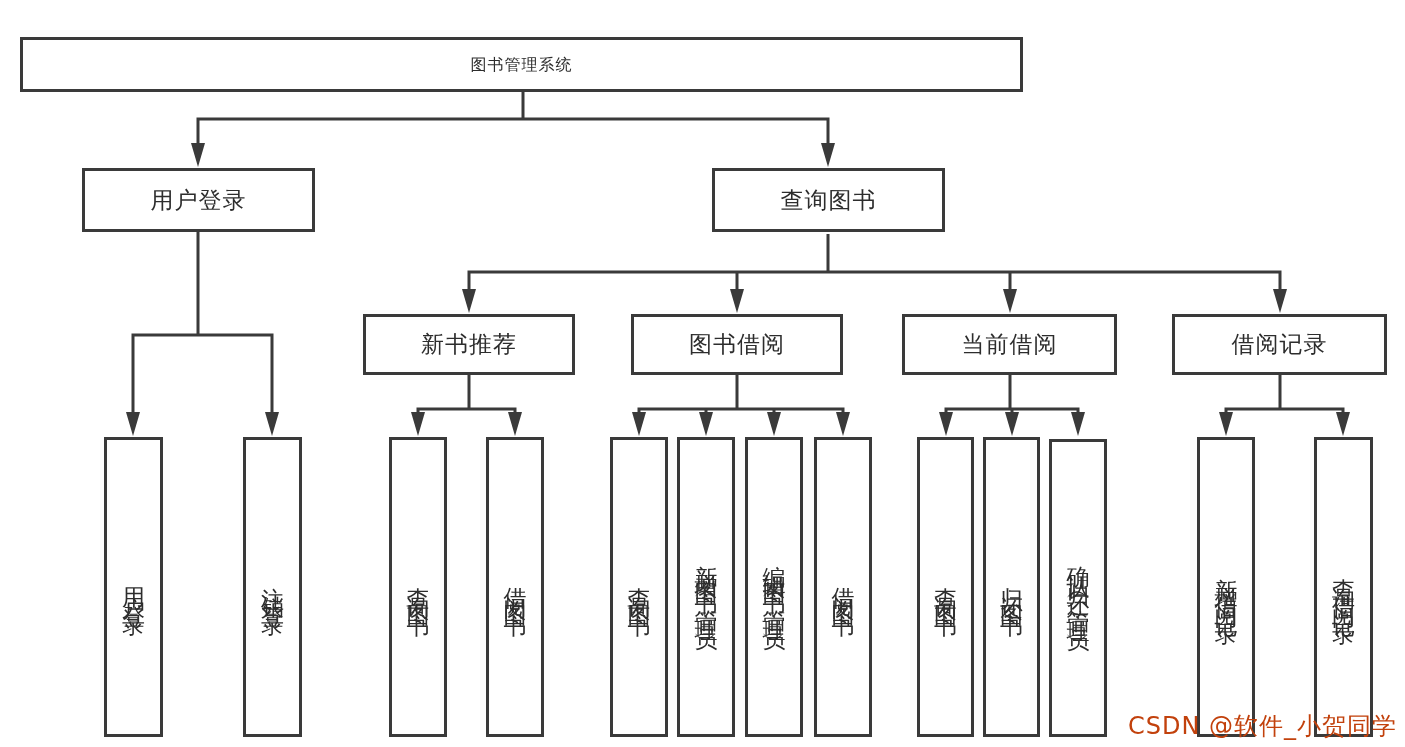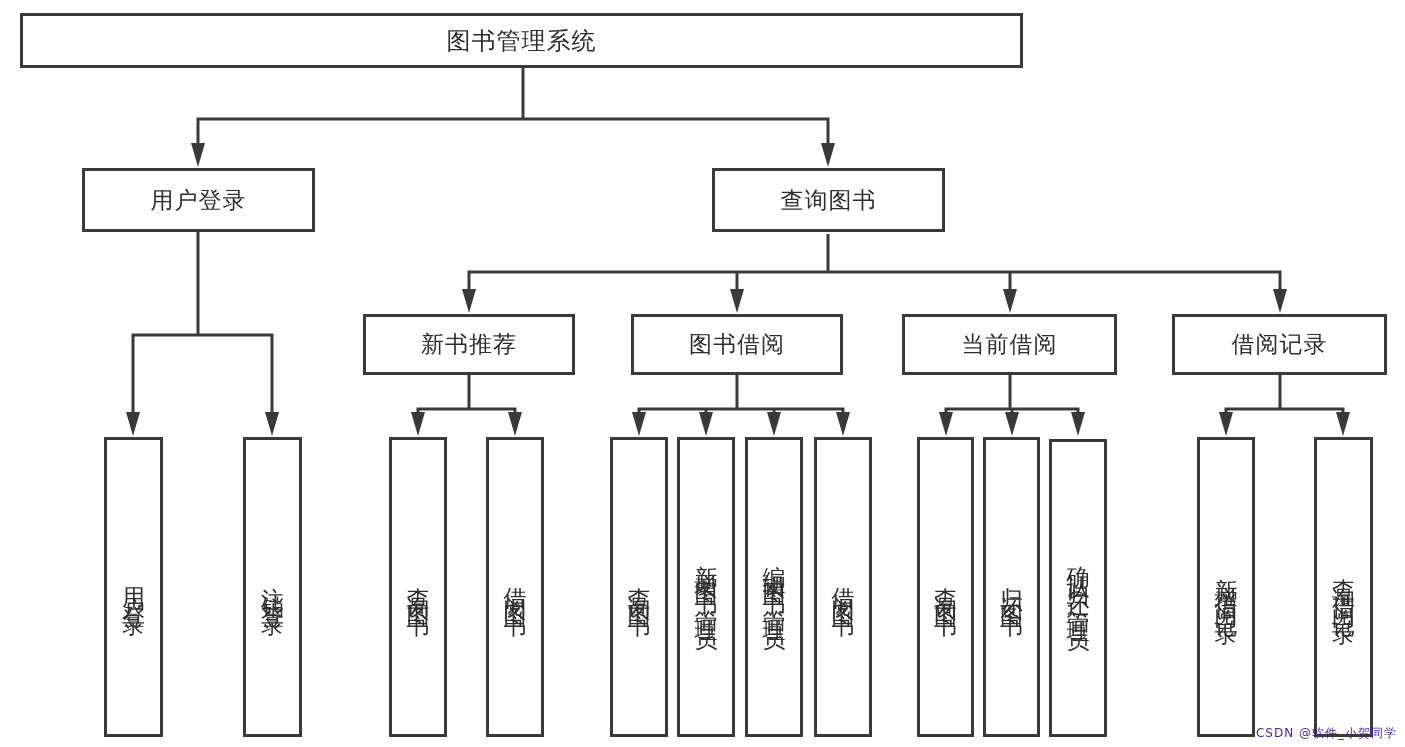--- a/index.html
+++ b/index.html
@@ -20,35 +20,35 @@
     position: absolute;
     box-sizing: border-box;
     background: #ffffff;
     border: 3px solid #3a3a3a;
     display: flex;
     align-items: center;
     justify-content: center;
     color: #2d2d2d;
   }
   .hbox { font-size: 23px; line-height: 1; letter-spacing: 1px; }
-  .root-box { font-size: 24px; }
+  .root-box { font-size: 16px; margin-top: 24px; }
   .vbox {
     font-size: 23px;
     line-height: 1;
     writing-mode: vertical-rl;
     letter-spacing: 9px;
   }
   .vbox .node-label { max-height: 292px; }
   .node-label { white-space: nowrap; }
   #watermark {
     position: absolute;
     right: 8px;
     bottom: 5px;
-    font-size: 12px;
-    color: #4c1d95;
+    font-size: 24px;
+    color: #c2410c;
     letter-spacing: 1px;
     z-index: 5;
     white-space: nowrap;
   }
 </style>
 </head>
 <body>
 
 <div id="canvas">
 

